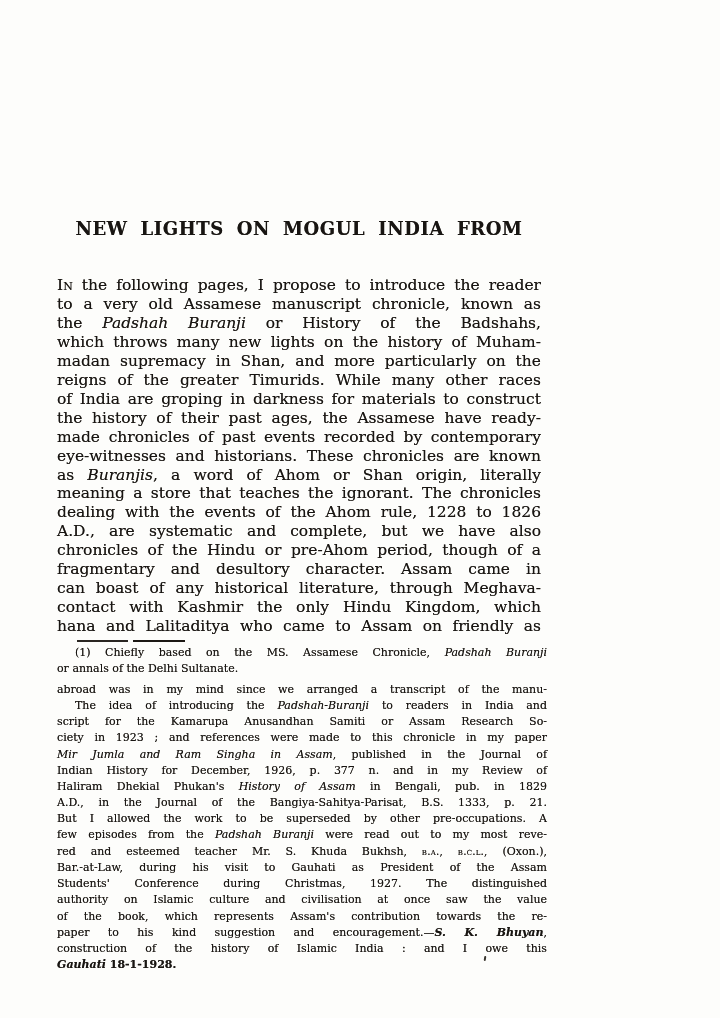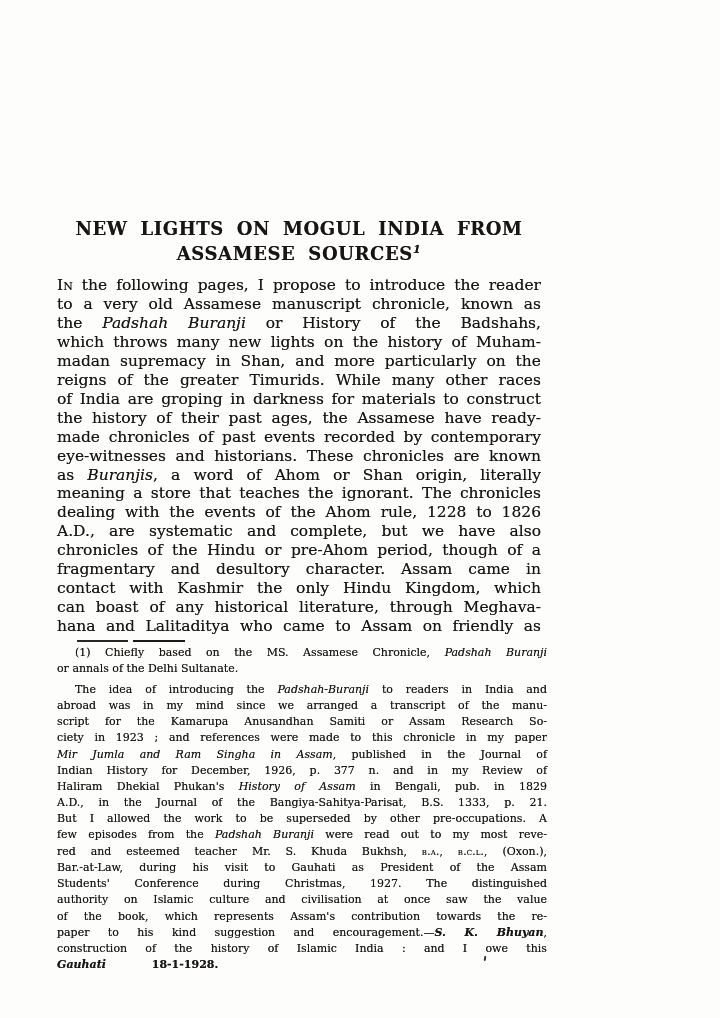--- a/index.html
+++ b/index.html
@@ -17,21 +17,21 @@
     text-shadow:0 0 0.3px rgba(25,18,10,0.65);
   }
   .tline{
     text-align:justify;
     text-align-last:justify;
   }
   .tline.last{text-align-last:left;}
   .tline.indent{text-indent:18px;}
   .s-r{font-style:normal;}
   .s-i{font-style:italic;}
-  .s-b{font-weight:bold;margin-left:42px;}
+  .s-b{font-weight:bold;}
   .s-bi{font-weight:bold;font-style:italic;}
   .s-sc{font-variant:small-caps;}
   .s-sup{vertical-align:super;font-size:0.62em;line-height:0;}
   #title{
     position:absolute;top:216px;left:57px;width:484px;
     font-weight:bold;font-style:italic;
     font-size:18px;line-height:25px;
     letter-spacing:0.6px;word-spacing:6px;
   }
   #title .tline{text-align:center;text-align-last:center;}
@@ -59,58 +59,57 @@
     background:#3a362f;border-radius:1px;transform:rotate(8deg);
   }
 </style>
 </head>
 <body>
 
 <div class="page">
 
   <div id="title">
       <div class="tline"><span class="s-r">NEW LIGHTS ON MOGUL INDIA FROM</span></div>
-      <div class="tline"><span class="s-r">ASSAMESE SOURCES</span><span class="s-sup">1</span></div>
     </div>
 
   <div id="body-text">
       <div class="tline"><span class="s-r">I</span><span class="s-sc">n</span><span class="s-r"> the following pages, I propose to introduce the reader</span></div>
       <div class="tline"><span class="s-r">to a very old Assamese manuscript chronicle, known as</span></div>
       <div class="tline"><span class="s-r">the </span><span class="s-i">Padshah Buranji</span><span class="s-r"> or History of the Badshahs,</span></div>
       <div class="tline"><span class="s-r">which throws many new lights on the history of Muham-</span></div>
       <div class="tline"><span class="s-r">madan supremacy in Shan, and more particularly on the</span></div>
       <div class="tline"><span class="s-r">reigns of the greater Timurids. While many other races</span></div>
       <div class="tline"><span class="s-r">of India are groping in darkness for materials to construct</span></div>
       <div class="tline"><span class="s-r">the history of their past ages, the Assamese have ready-</span></div>
       <div class="tline"><span class="s-r">made chronicles of past events recorded by contemporary</span></div>
       <div class="tline"><span class="s-r">eye-witnesses and historians. These chronicles are known</span></div>
       <div class="tline"><span class="s-r">as </span><span class="s-i">Buranjis</span><span class="s-r">, a word of Ahom or Shan origin, literally</span></div>
       <div class="tline"><span class="s-r">meaning a store that teaches the ignorant. The chronicles</span></div>
       <div class="tline"><span class="s-r">dealing with the events of the Ahom rule, 1228 to 1826</span></div>
       <div class="tline"><span class="s-r">A.D., are systematic and complete, but we have also</span></div>
       <div class="tline"><span class="s-r">chronicles of the Hindu or pre-Ahom period, though of a</span></div>
       <div class="tline"><span class="s-r">fragmentary and desultory character. Assam came in</span></div>
+      <div class="tline"><span class="s-r">can boast of any historical literature, through Meghava-</span></div>
       <div class="tline"><span class="s-r">contact with Kashmir the only Hindu Kingdom, which</span></div>
-      <div class="tline"><span class="s-r">can boast of any historical literature, through Meghava-</span></div>
       <div class="tline"><span class="s-r">hana and Lalitaditya who came to Assam on friendly as</span></div>
     </div>
 
   <div id="footnote-rule">
     <div class="seg1"></div>
     <div class="seg2"></div>
   </div>
 
   <div id="footnotes">
     <div id="footnote-para-1">
         <div class="tline indent"><span class="s-r">(1) Chiefly based on the MS. Assamese Chronicle, </span><span class="s-i">Padshah Buranji</span></div>
         <div class="tline last"><span class="s-r">or annals of the Delhi Sultanate.</span></div>
       </div>
     <div id="footnote-para-2">
+        <div class="tline"><span class="s-r">abroad was in my mind since we arranged a transcript of the manu-</span></div>
         <div class="tline indent"><span class="s-r">The idea of introducing the </span><span class="s-i">Padshah-Buranji</span><span class="s-r"> to readers in India and</span></div>
-        <div class="tline"><span class="s-r">abroad was in my mind since we arranged a transcript of the manu-</span></div>
         <div class="tline"><span class="s-r">script for the Kamarupa Anusandhan Samiti or Assam Research So-</span></div>
         <div class="tline"><span class="s-r">ciety in 1923 ; and references were made to this chronicle in my paper</span></div>
         <div class="tline"><span class="s-i">Mir Jumla and Ram Singha in Assam</span><span class="s-r">, published in the Journal of</span></div>
         <div class="tline"><span class="s-r">Indian History for December, 1926, p. 377 n. and in my Review of</span></div>
         <div class="tline"><span class="s-r">Haliram Dhekial Phukan's </span><span class="s-i">History of Assam</span><span class="s-r"> in Bengali, pub. in 1829</span></div>
         <div class="tline"><span class="s-r">A.D., in the Journal of the Bangiya-Sahitya-Parisat, B.S. 1333, p. 21.</span></div>
         <div class="tline"><span class="s-r">But I allowed the work to be superseded by other pre-occupations. A</span></div>
         <div class="tline"><span class="s-r">few episodes from the </span><span class="s-i">Padshah Buranji</span><span class="s-r"> were read out to my most reve-</span></div>
         <div class="tline"><span class="s-r">red and esteemed teacher Mr. S. Khuda Bukhsh, </span><span class="s-sc">b.a., b.c.l.,</span><span class="s-r"> (Oxon.),</span></div>
         <div class="tline"><span class="s-r">Bar.-at-Law, during his visit to Gauhati as President of the Assam</span></div>

